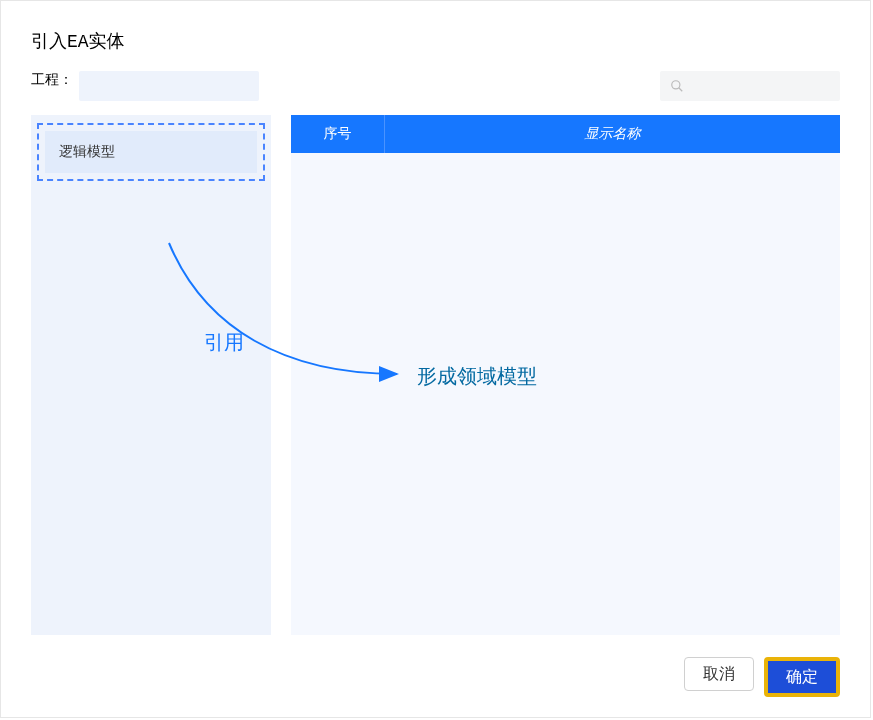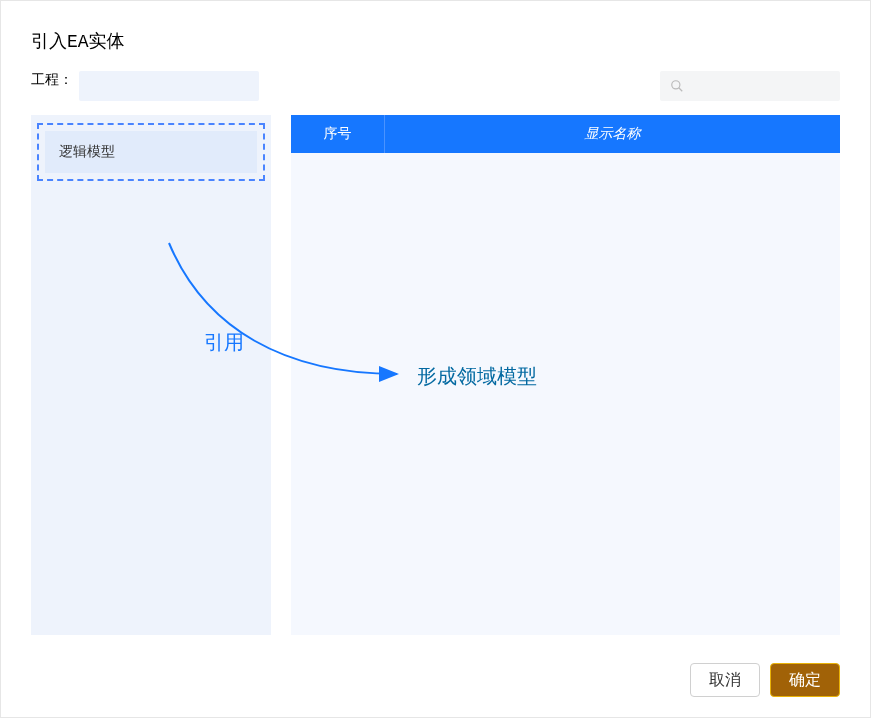--- a/index.html
+++ b/index.html
@@ -154,22 +154,22 @@
       align-items: center;
       justify-content: center;
       text-align: right;
     }
     .btn-cancel {
       background: #fff;
       border: 1px solid #d0d0d0;
       color: #333;
     }
     .btn-confirm {
-      background: #a16207;
-      border: 1px solid #eab308;
+      background: #1d4ed8;
+      border: 4px solid #eab308;
       color: #fff;
     }
   </style>
 </head>
 <body>
 
 <div class="dialog">
 
   <div class="title">引入EA实体</div>
 

